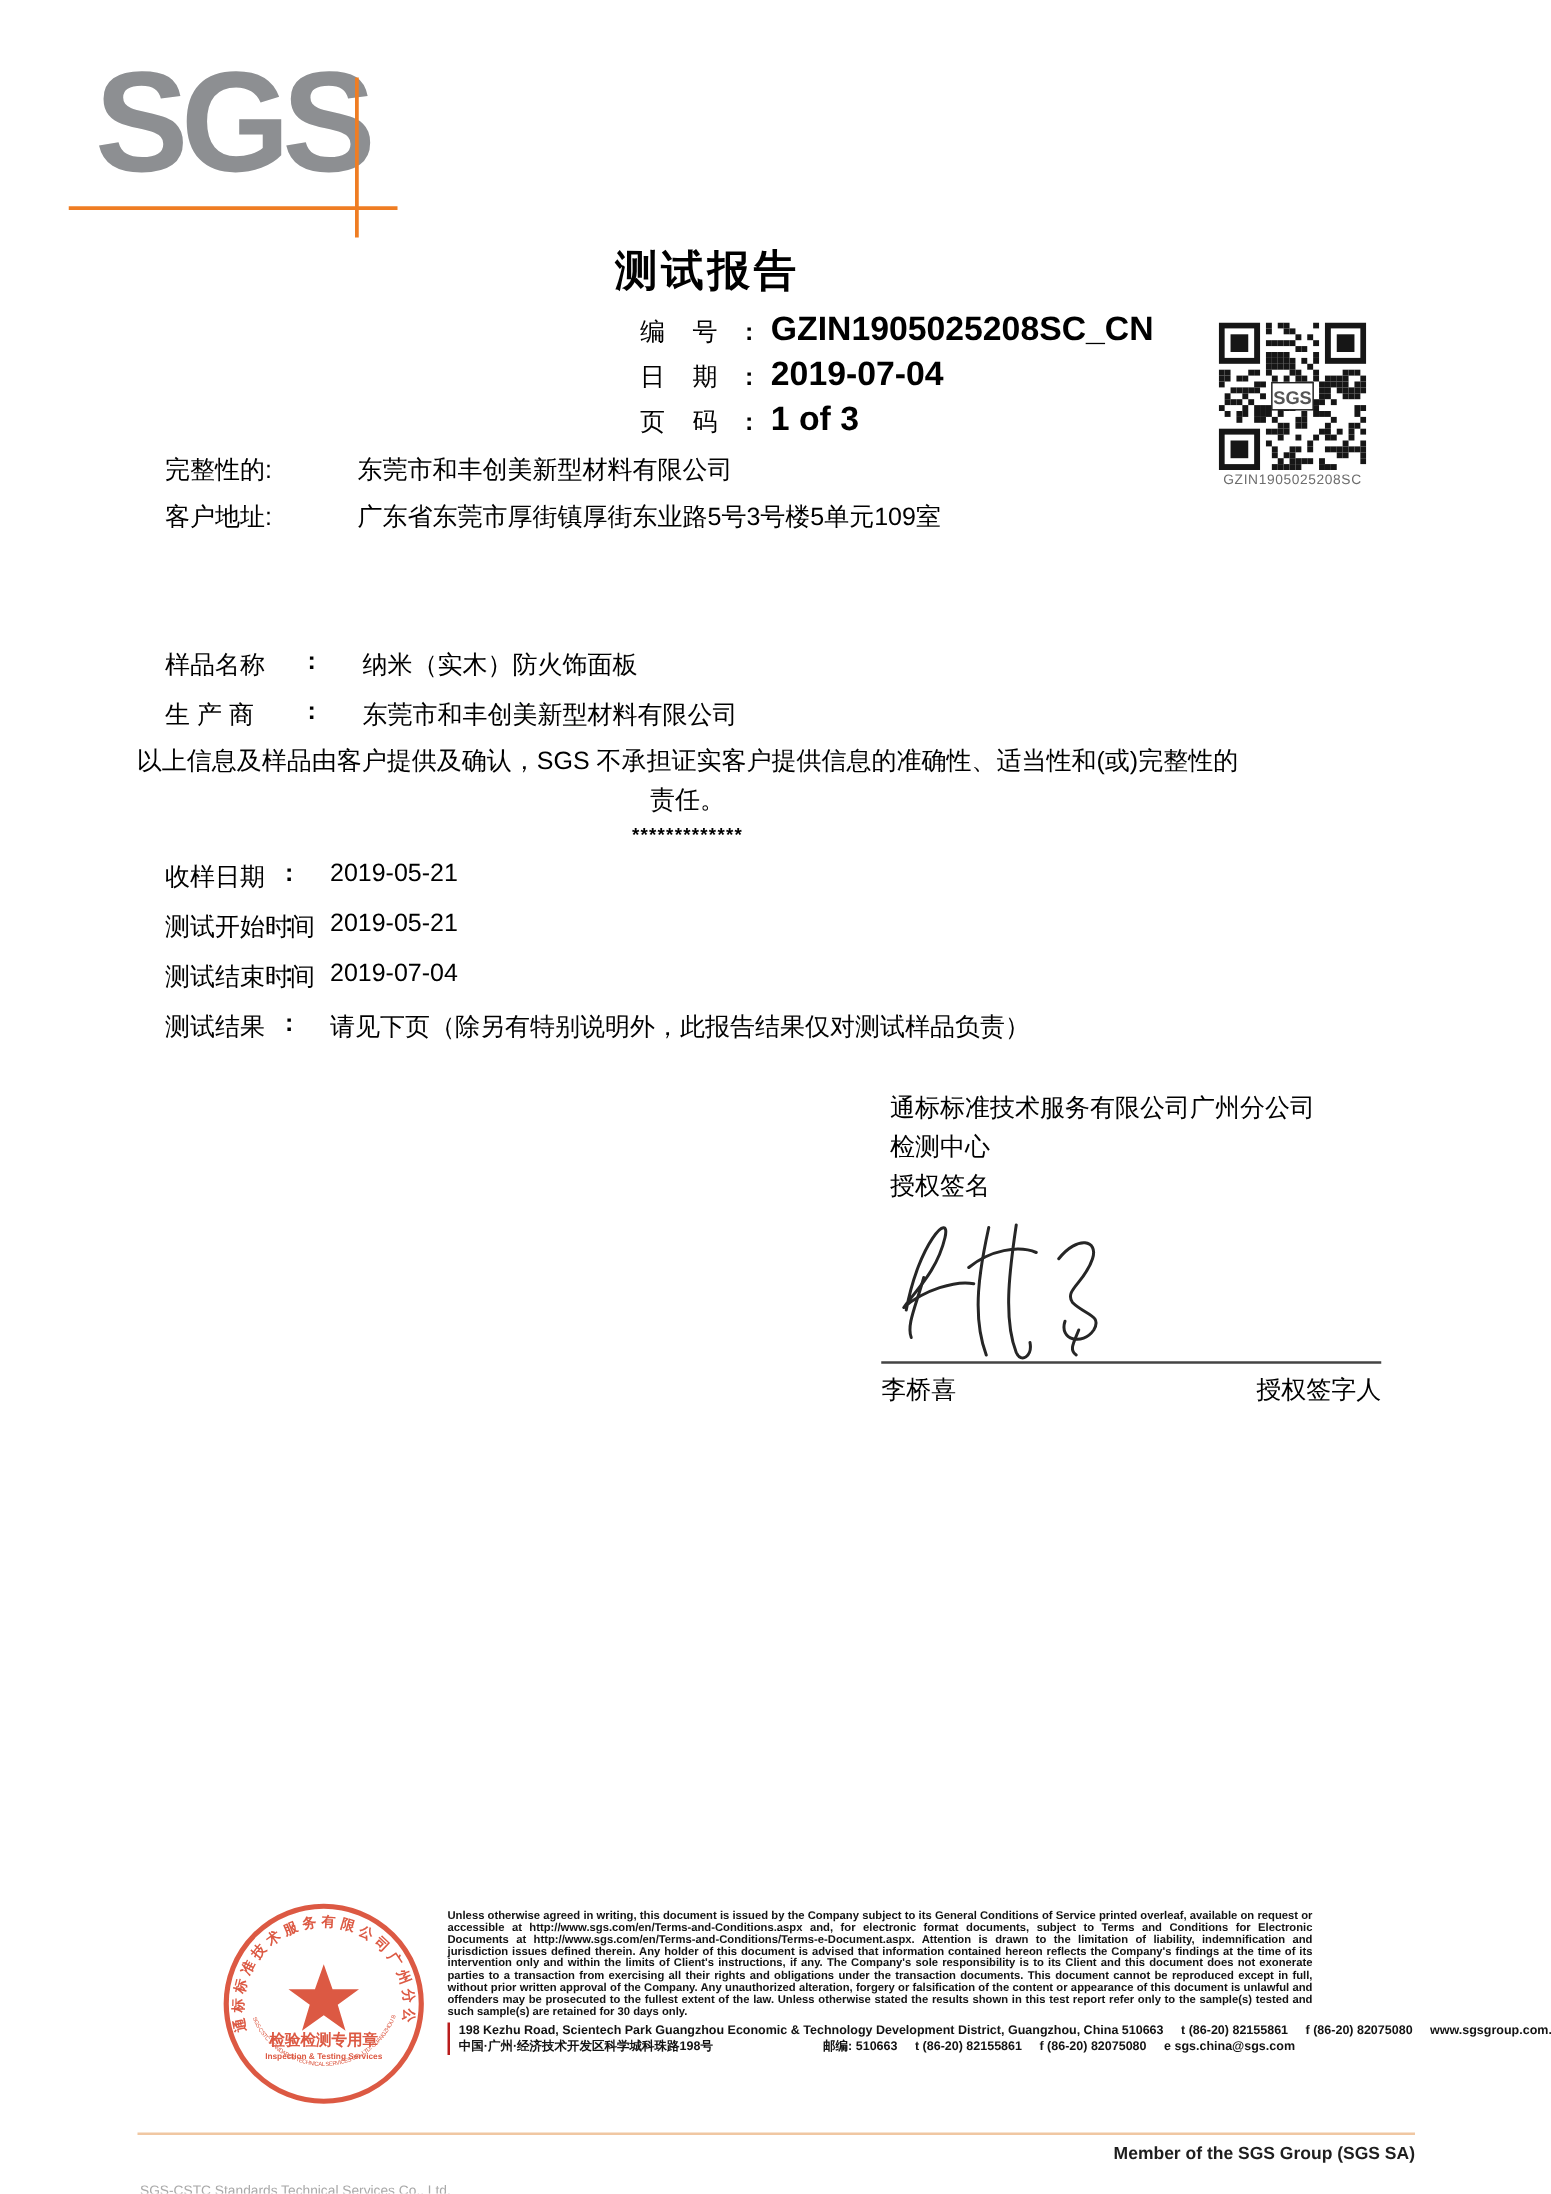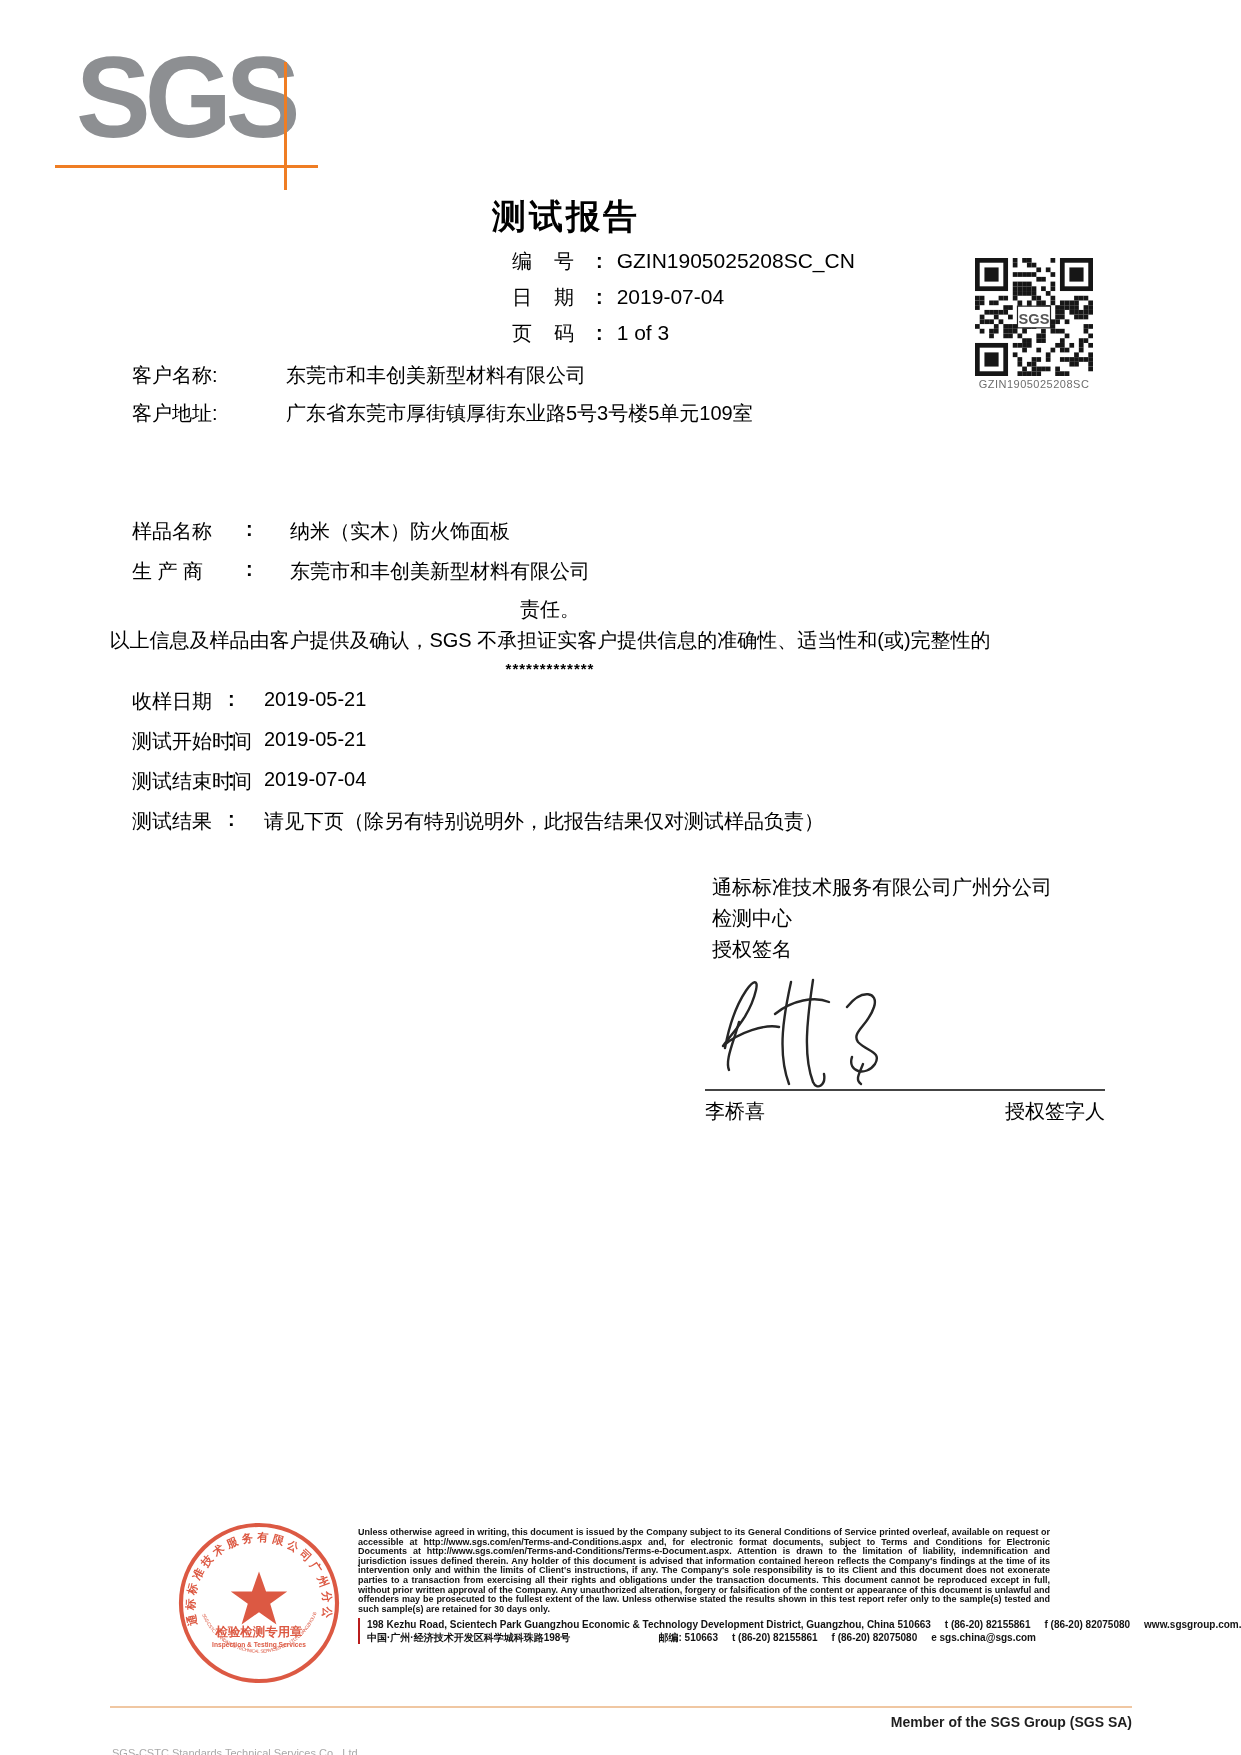--- a/index.html
+++ b/index.html
@@ -11,21 +11,21 @@
   .logo-text{position:absolute;left:76px;top:42px;font-size:112px;line-height:1;
     font-weight:bold;color:#8d8f92;letter-spacing:-6px;transform:scaleY(1.02);}
   .logo-hline{position:absolute;left:55px;top:165px;width:263px;height:3px;background:#ef7d23;}
   .logo-vline{position:absolute;left:284px;top:62px;width:3px;height:128px;background:#ef7d23;}
   
   .report-title{position:absolute;left:492px;top:194px;font-size:34px;font-weight:bold;letter-spacing:3px;}
   .hfields{position:absolute;left:512px;top:248px;}
   .hf-row{display:flex;align-items:baseline;height:36px;font-size:20px;}
   .hf-label{display:inline-block;width:62px;text-align:justify;text-align-last:justify;}
   .hf-colon{display:inline-block;margin:0 14px 0 22px;font-weight:bold;}
-  .hf-value{font-weight:normal;font-size:21px;}
+  .hf-value{font-weight:bold;font-size:27px;}
   
   .qr-box{position:absolute;left:975px;top:258px;width:118px;height:118px;}
   .qr-caption{position:absolute;left:967px;top:378px;width:134px;text-align:center;
     font-size:11px;color:#6d6d6d;letter-spacing:.5px;}
   
   .frow{position:absolute;font-size:20px;white-space:nowrap;}
   .frow .lab{position:absolute;left:0;}
   .frow .col{position:absolute;font-weight:bold;}
   .frow .val{position:absolute;}
   
@@ -297,42 +297,42 @@
           <rect x="1" y="19" width="5" height="5" fill="#fff"></rect>
           <rect x="2" y="20" width="3" height="3" fill="#161616"></rect>
         </g>
       <rect x="9" y="10.2" width="7" height="4.6" fill="#fff" stroke="#222" stroke-width="0.25"></rect>
       <text x="12.5" y="13.9" text-anchor="middle" font-size="3.1" font-weight="bold" fill="#555">SGS</text>
     </svg>
   </div>
   <div class="qr-caption">GZIN1905025208SC</div>
 
   <div class="frow" style="top:362px;">
-    <span class="lab" style="left:132px;">客户名称:</span>
+    <span class="lab" style="left:132px;">完整性的:</span>
     <span class="val" style="left:286px;">东莞市和丰创美新型材料有限公司</span>
   </div>
   <div class="frow" style="top:400px;">
     <span class="lab" style="left:132px;">客户地址:</span>
     <span class="val" style="left:286px;">广东省东莞市厚街镇厚街东业路5号3号楼5单元109室</span>
   </div>
 
   <div class="frow" style="top:518px;">
     <span class="lab" style="left:132px;">样品名称</span>
     <span class="col" style="left:246px;">:</span>
     <span class="val" style="left:290px;">纳米（实木）防火饰面板</span>
   </div>
   <div class="frow" style="top:558px;">
     <span class="lab" style="left:132px;">生 产 商</span>
     <span class="col" style="left:246px;">:</span>
     <span class="val" style="left:290px;">东莞市和丰创美新型材料有限公司</span>
   </div>
 
   <div class="disclaimer">
+    <div>以上信息及样品由客户提供及确认，SGS 不承担证实客户提供信息的准确性、适当性和(或)完整性的</div>
     <div>责任。</div>
-    <div>以上信息及样品由客户提供及确认，SGS 不承担证实客户提供信息的准确性、适当性和(或)完整性的</div>
   </div>
   <div class="stars">*************</div>
 
   <div class="frow" style="top:688px;">
     <span class="lab" style="left:132px;">收样日期</span>
     <span class="col" style="left:228px;">:</span>
     <span class="val" style="left:264px;">2019-05-21</span>
   </div>
   <div class="frow" style="top:728px;">
     <span class="lab" style="left:132px;">测试开始时间</span>

